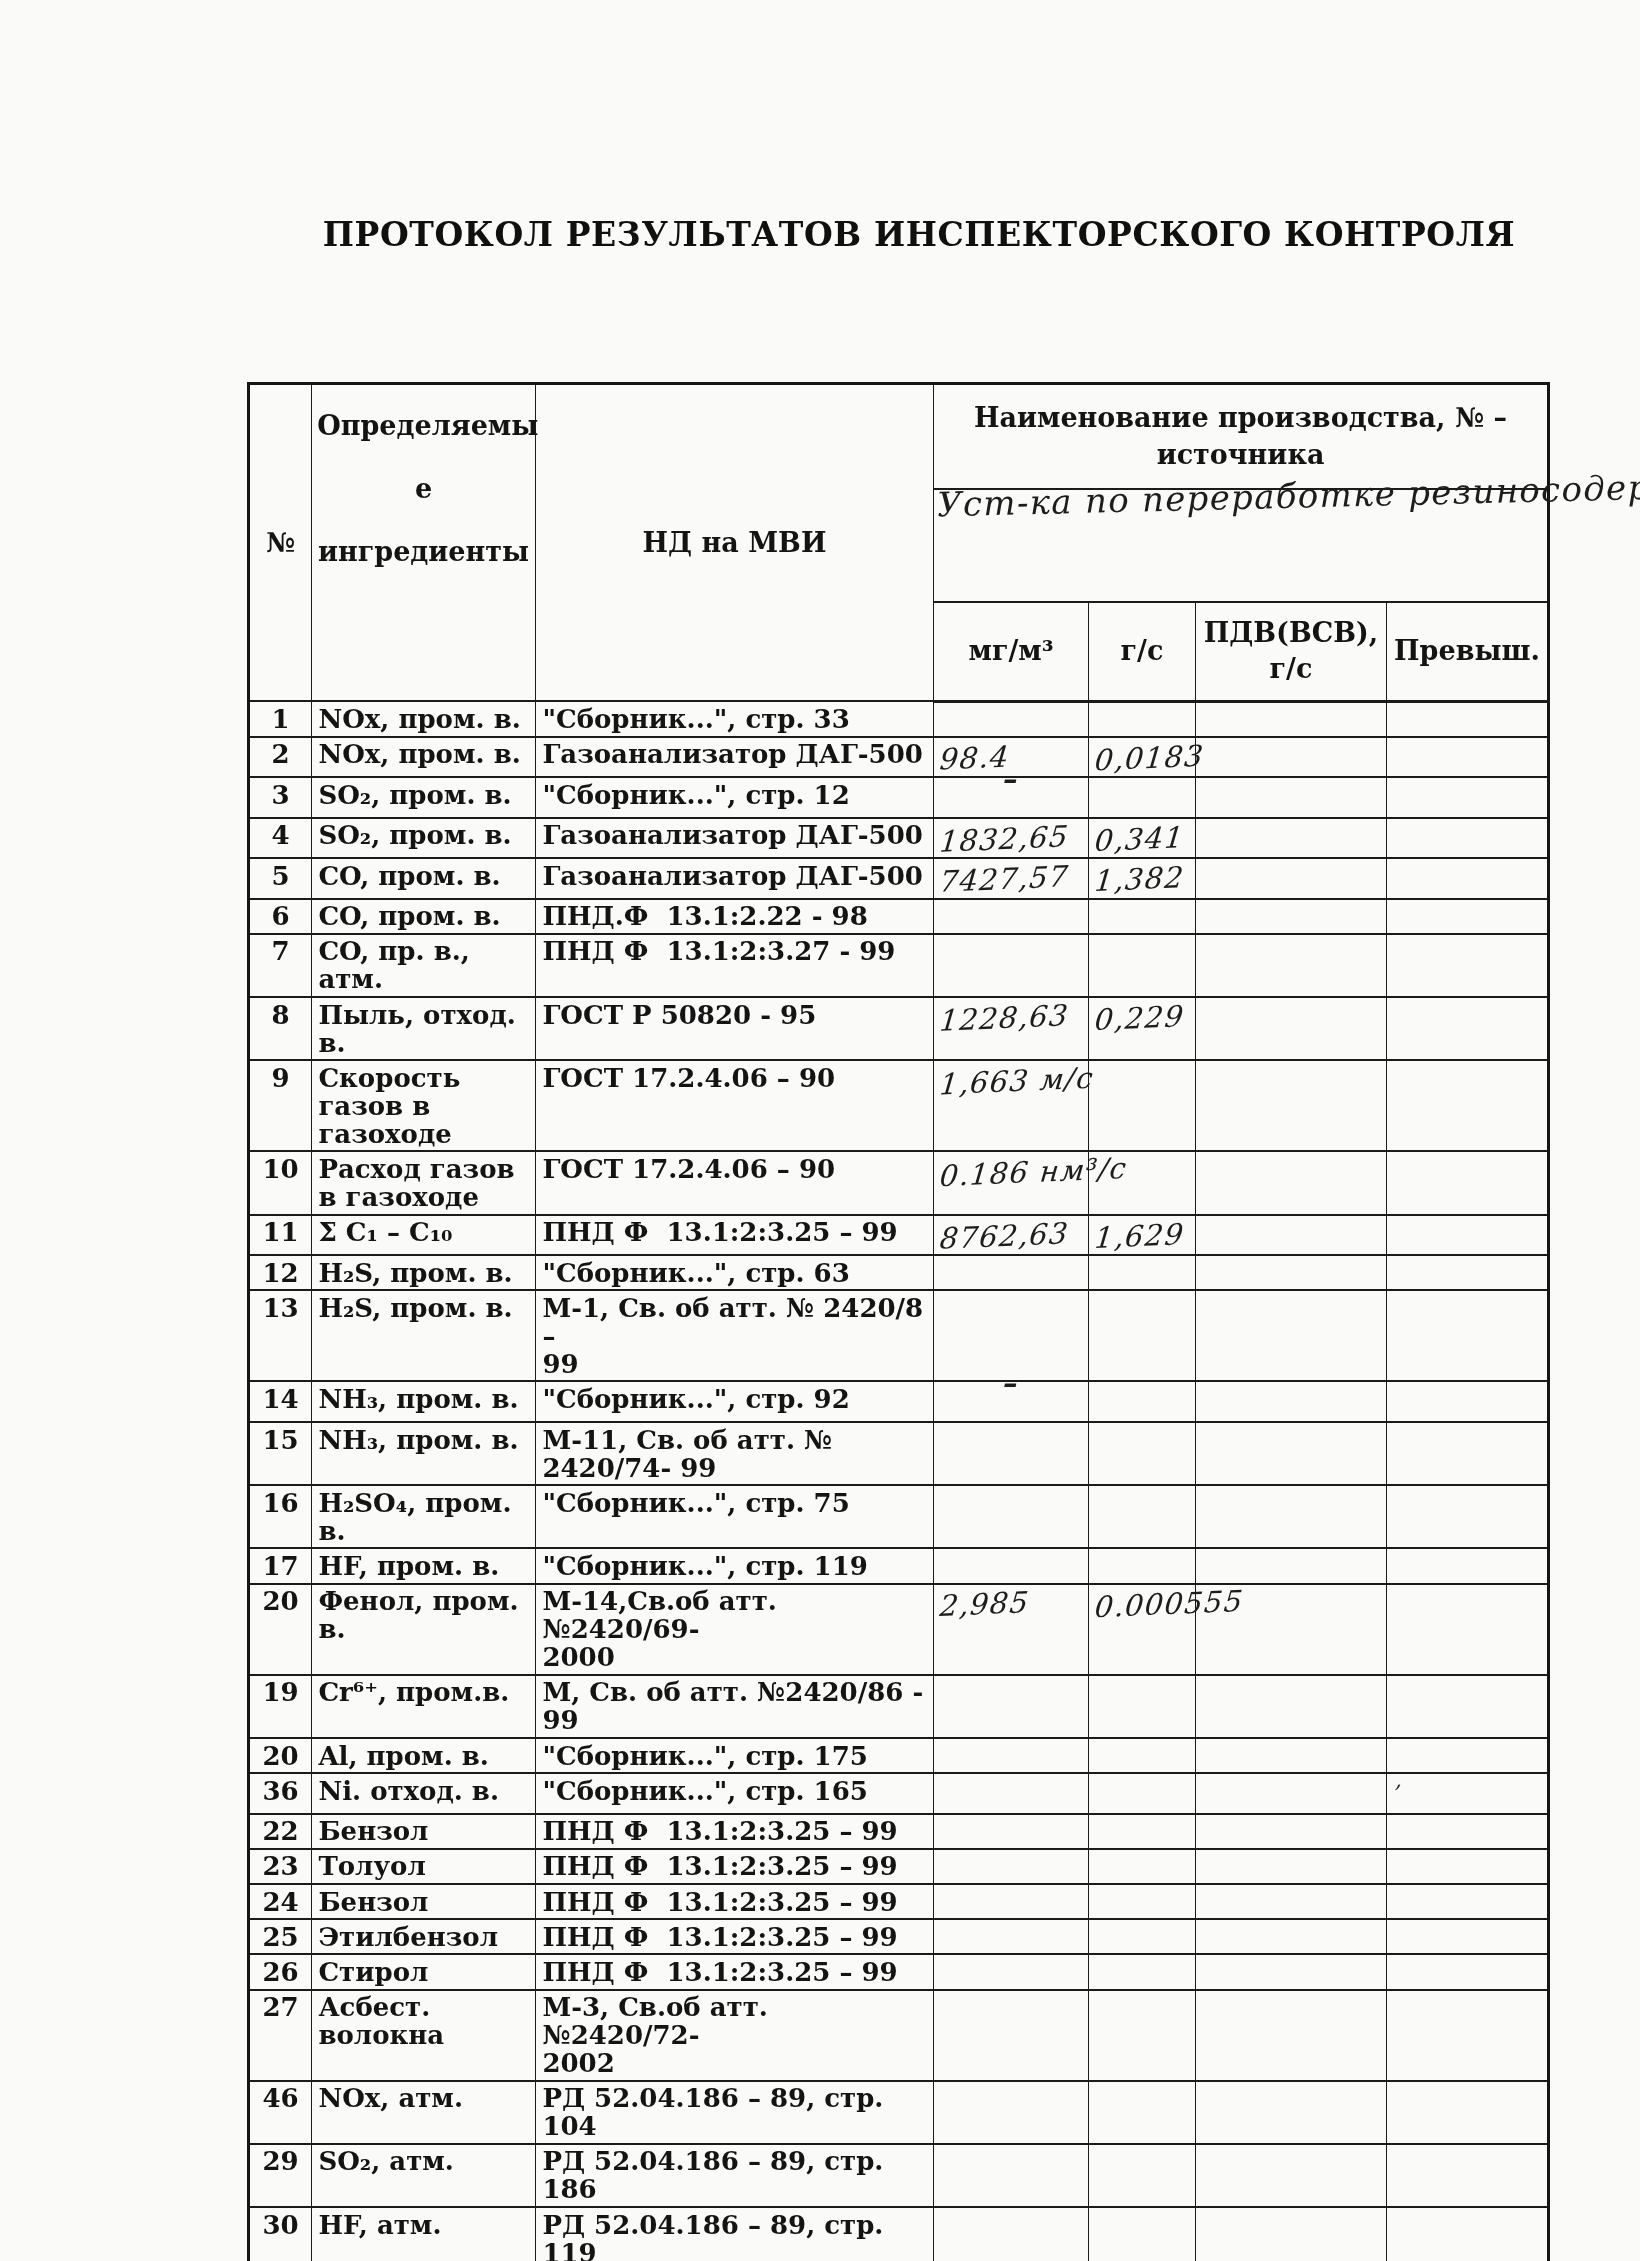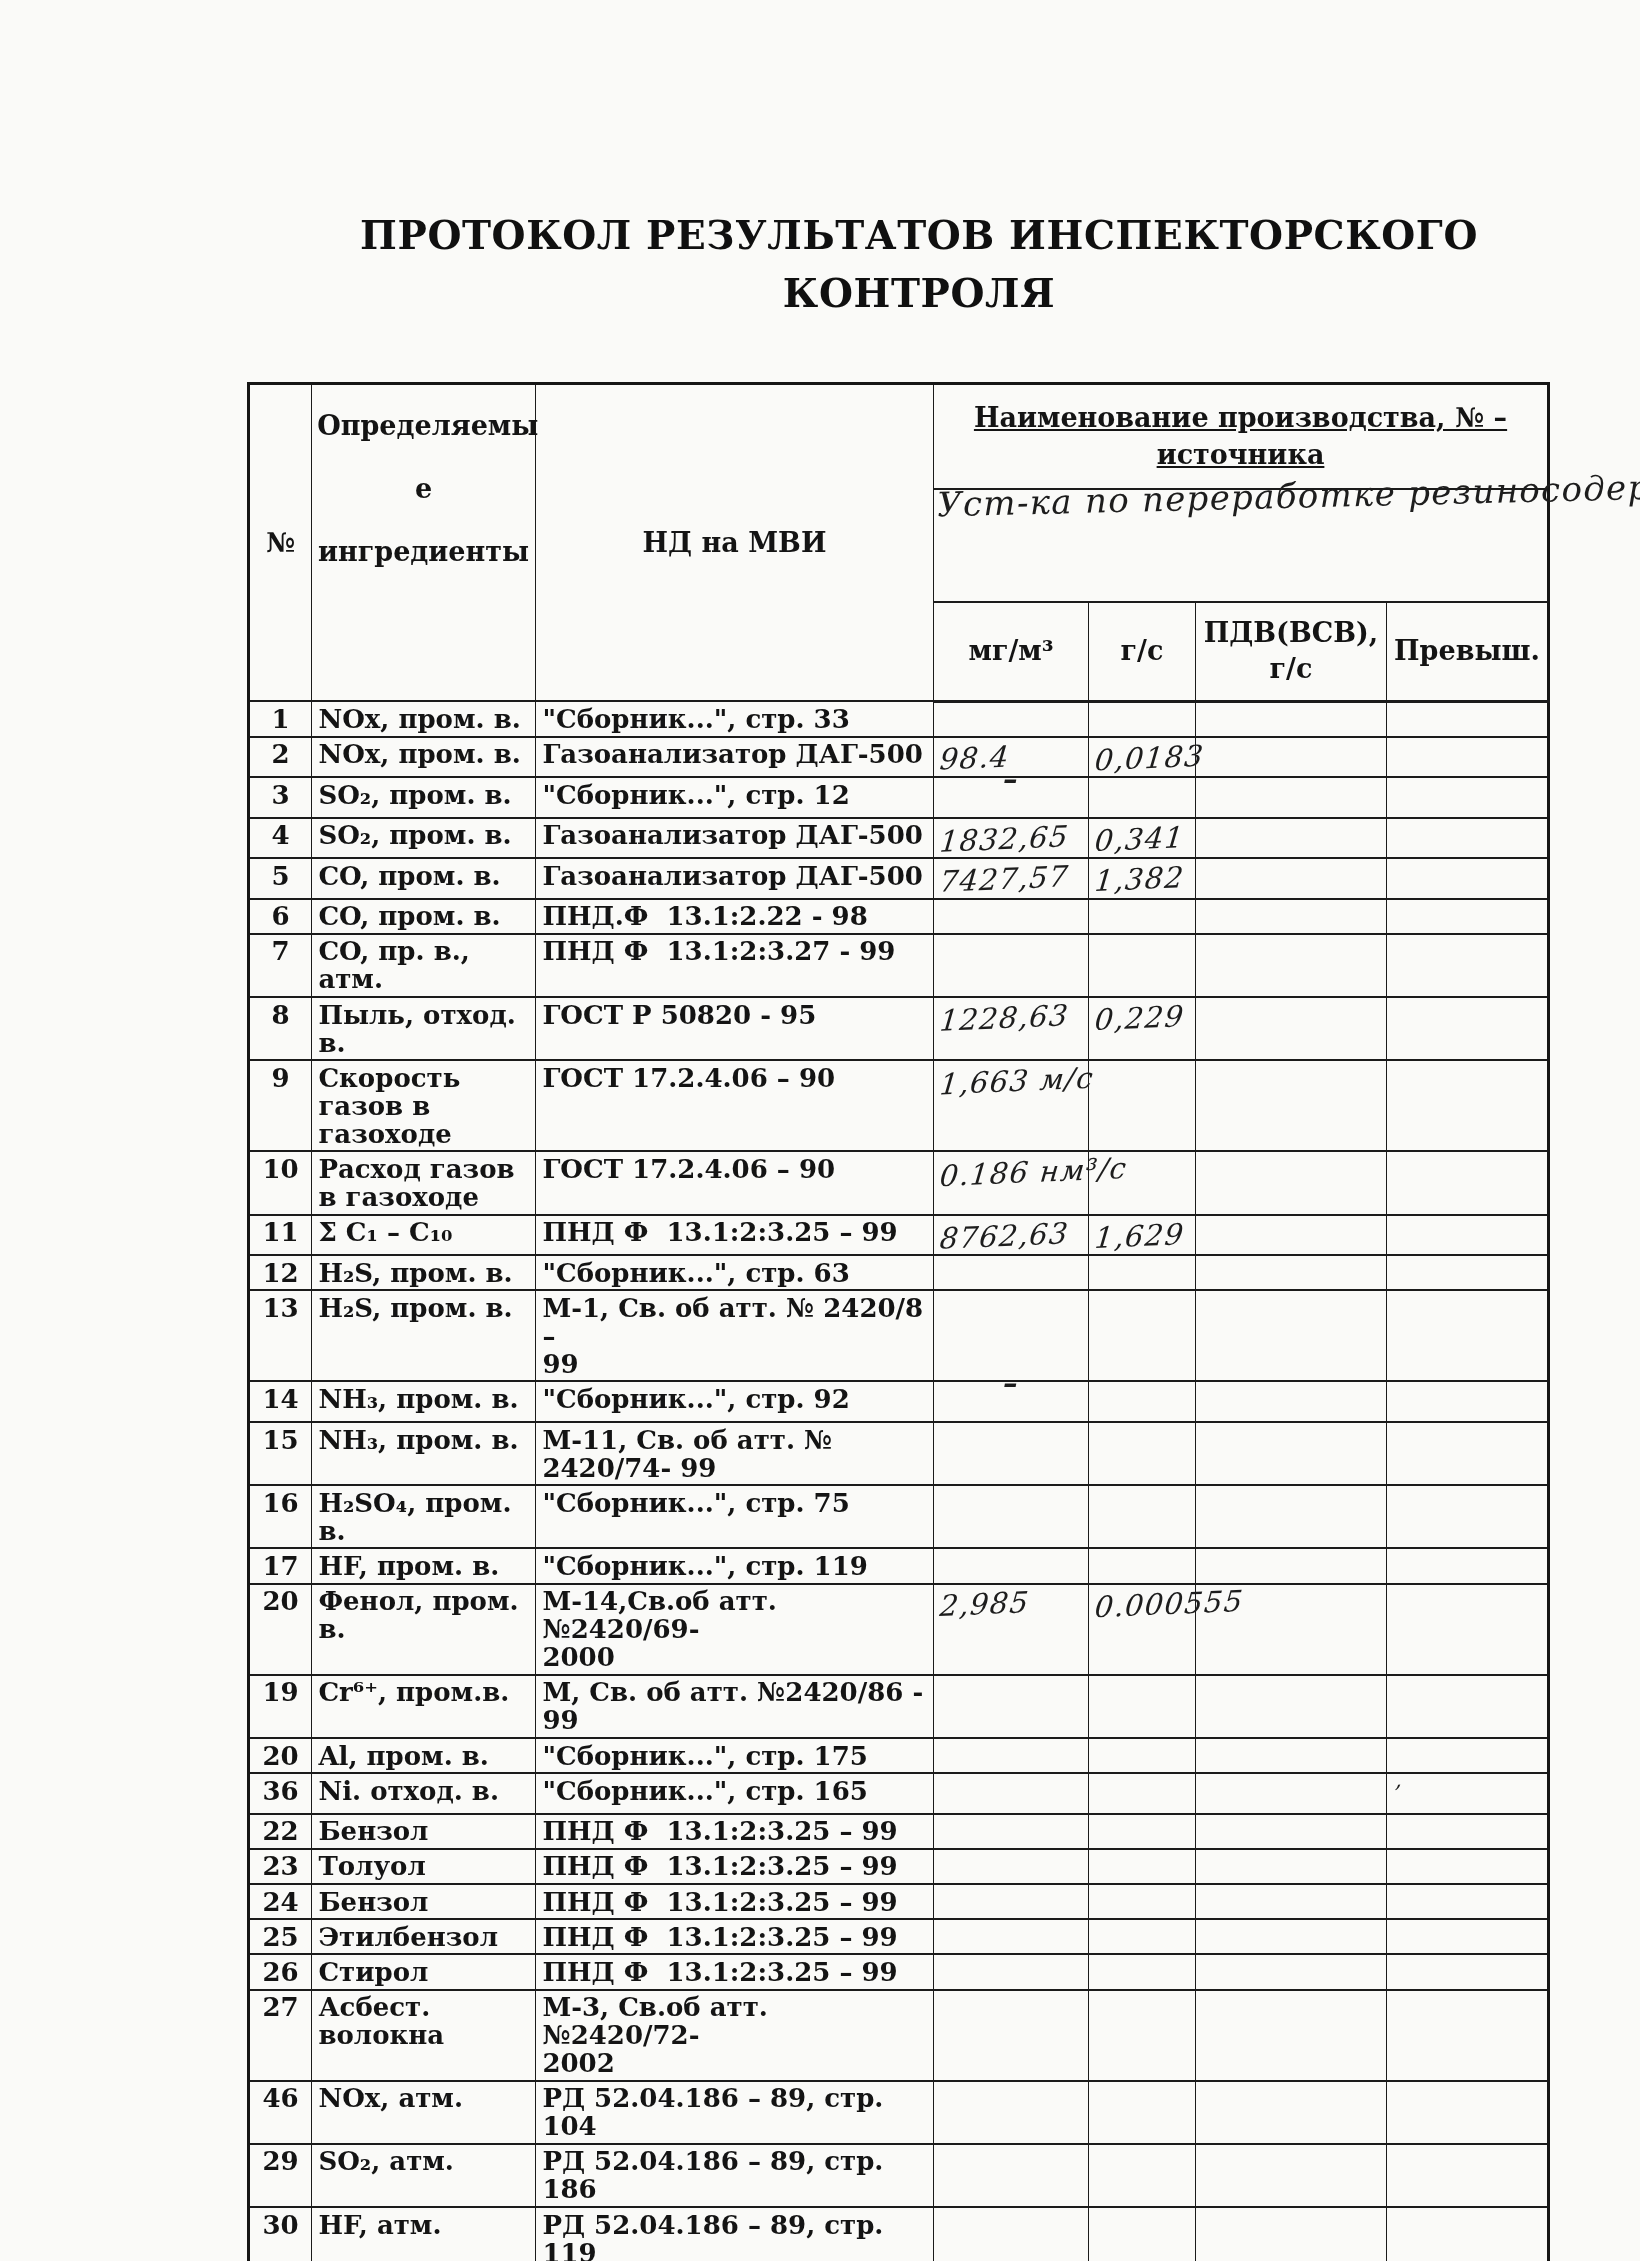--- a/index.html
+++ b/index.html
@@ -6,21 +6,21 @@
   body{
     width:1640px;height:2261px;position:relative;
     background:#fafaf8;
     font-family:"DejaVu Serif", serif;
     color:#141414;
     overflow:hidden;
   }
   
   .title{
     position:absolute;top:206px;left:271px;width:1296px;
-    text-align:center;font-weight:bold;font-size:39px;line-height:58px;
+    text-align:center;font-weight:bold;font-size:33px;line-height:58px;
     letter-spacing:0.6px;color:#101010;
   }
   
   .table-wrap{position:absolute;left:247px;top:382px;width:1299px;}
   table{
     border-collapse:collapse;table-layout:fixed;width:100%;
     background:transparent;
   }
   th,td{
     border:1.9px solid #1b1b1b;
@@ -29,21 +29,21 @@
     white-space:pre-wrap;
     overflow:visible;
   }
   table{border:3.2px solid #161616;}
   thead th{
     font-size:27px;font-weight:bold;text-align:center;padding:3.9px 5.2px;
     vertical-align:middle;line-height:37px;
   }
   .th-num{width:63px;}
   .th-ing{line-height:63px;vertical-align:top;padding-top:9px;}
-  .th-prod{height:95px;border-bottom-width:2.6px;text-decoration:underline;}
+  .th-prod{height:95px;border-bottom-width:2.6px;}
   .band{height:39px;position:relative;padding:0;}
   .band .band-text{
     position:absolute;left:2.6px;top:-10.3px;width:774px;
     white-space:nowrap;text-align:left;
     font-size:34px;transform:rotate(-1.4deg);
   }
   .sub-row th{height:89px;line-height:36px;border-bottom-width:3.2px;}
   tbody td{
     font-size:26px;font-weight:bold;line-height:28px;padding:2.6px 6.4px;
   }

